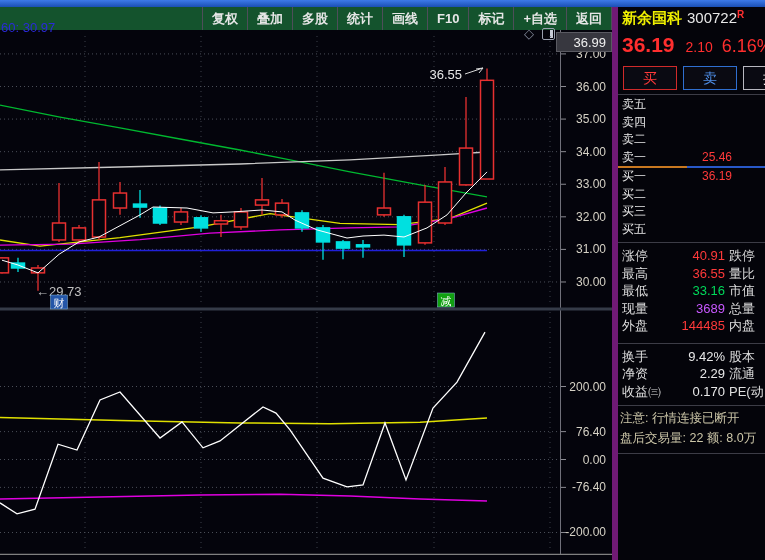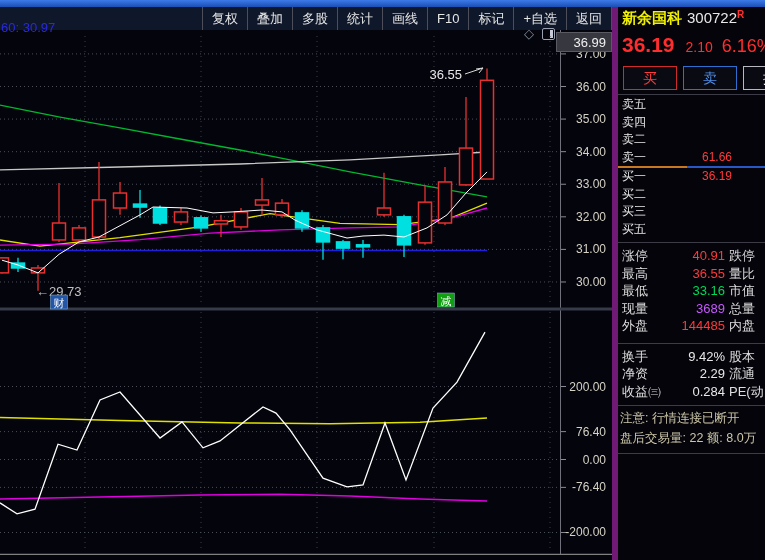--- a/index.html
+++ b/index.html
@@ -1,19 +1,19 @@
 <!DOCTYPE html>
 <html><head>
 <meta charset="utf-8">
 <style>
   html,body{margin:0;padding:0;background:#111;}
   .screen{position:relative;width:765px;height:560px;background:#04040c;overflow:hidden;
           font-family:"Liberation Sans","DejaVu Sans",sans-serif;-webkit-font-smoothing:antialiased;}
   .topstrip{position:absolute;top:0;left:0;width:765px;height:7px;background:linear-gradient(#3d7ae8,#1a4fb4);}
-  .toolbar{position:absolute;top:7px;left:0;width:612px;height:23px;display:flex;justify-content:flex-end;align-items:stretch;background:#0f172a;}
+  .toolbar{position:absolute;top:7px;left:0;width:612px;height:23px;display:flex;justify-content:flex-end;align-items:stretch;background:#14532d;font-weight:bold;}
   .tb-item{border-left:1px solid #4e4e5a;padding:0 9px;color:#e6e6e6;font-size:13px;line-height:23px;cursor:default;white-space:nowrap;}
   .tb-item:last-child{border-right:1px solid #4e4e5a;}
   .ma-label{position:absolute;top:20px;left:1px;font-size:13px;color:#2a2ad8;}
   .diamond-icon{position:absolute;top:26px;left:524px;font-size:13px;color:#8890a0;}
   .panel-toggle-icon{position:absolute;left:542px;top:28px;width:11px;height:10px;border:1px solid #9aa0b0;border-radius:2px;}
   .panel-toggle-icon::after{content:"";position:absolute;right:1px;top:1px;bottom:1px;width:3px;background:#c8ccd8;}
   #chart-svg{position:absolute;top:30px;left:0;}
   
   .rpanel{position:absolute;left:612px;top:7px;width:153px;height:553px;border-left:6px solid #701a75;background:#04040a;overflow:hidden;}
   .stock-row{margin:2px 0 0 4px;white-space:nowrap;}
@@ -237,21 +237,21 @@
         <div class="book-row">
           <span class="lbl">卖四</span>
           <span class="val"></span>
         </div>
         <div class="book-row">
           <span class="lbl">卖二</span>
           <span class="val"></span>
         </div>
         <div class="book-row">
           <span class="lbl">卖一</span>
-          <span class="val">61.66</span>
+          <span class="val">25.46</span>
         </div>
         <div class="book-divider"></div>
         <div class="book-row">
           <span class="lbl">买一</span>
           <span class="val">36.19</span>
         </div>
         <div class="book-row">
           <span class="lbl">买二</span>
           <span class="val"></span>
         </div>
@@ -299,21 +299,21 @@
           <span class="val" style="color: rgb(232, 232, 232);">9.42%</span>
           <span class="lbl2">股本</span>
         </div>
         <div class="stats-row">
           <span class="lbl">净资</span>
           <span class="val" style="color: rgb(232, 232, 232);">2.29</span>
           <span class="lbl2">流通</span>
         </div>
         <div class="stats-row">
           <span class="lbl">收益㈢</span>
-          <span class="val" style="color: rgb(232, 232, 232);">0.284</span>
+          <span class="val" style="color: rgb(232, 232, 232);">0.170</span>
           <span class="lbl2">PE(动</span>
         </div>
       </div>
     <div class="sep" style="margin-top:5px"></div>
     <div class="notice">注意: 行情连接已断开</div>
     <div class="after">盘后交易量: 22  额: 8.0万</div>
     <div class="sep" style="margin-top:6px"></div>
   </div>
 </div>
 

